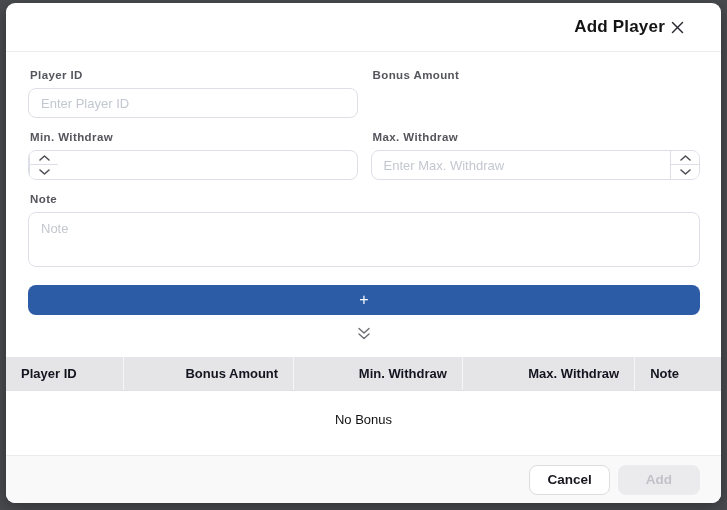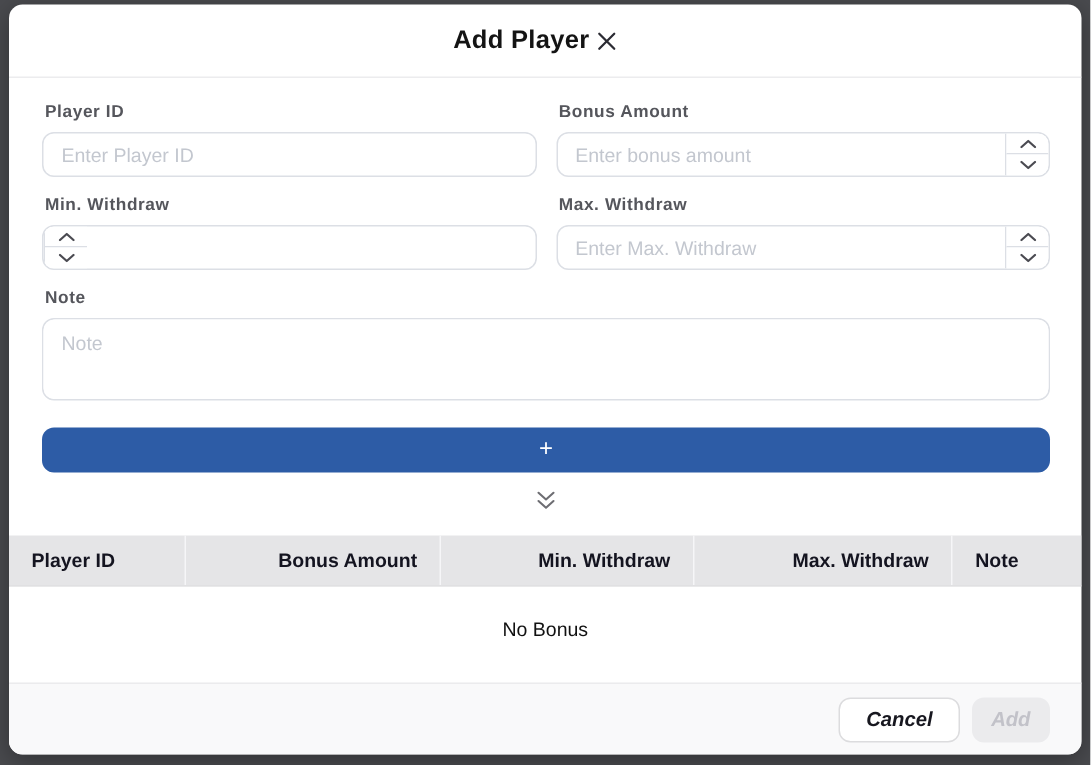--- a/index.html
+++ b/index.html
@@ -21,21 +21,21 @@
     flex-direction: column;
     overflow: hidden;
     box-shadow: 0 4px 18px rgba(0,0,0,.35);
   }
 
   
   .modal-header {
     flex: 0 0 49px;
     display: flex;
     align-items: center;
-    justify-content: center;
+    justify-content: flex-end;
     padding: 0 32px 0 24px;
     border-bottom: 1px solid #ececee;
   }
   .modal-title {
     font-size: 17px;
     font-weight: 700;
     color: #141414;
     letter-spacing: .2px;
   }
   .close-btn {
@@ -184,33 +184,32 @@
     gap: 8px;
     padding: 0 21px;
   }
   .btn {
     height: 30px;
     border-radius: 8px;
     font-size: 13.5px;
     font-weight: 700;
     font-family: "Liberation Sans", sans-serif;
     cursor: pointer;
-    font-style: italic;
   }
   .btn-cancel {
     background: #ffffff;
     border: 1px solid #dcdcde;
     color: #17171f;
     padding: 0 17px;
   }
   .btn-add-disabled {
     background: #ebebed;
     border: none;
     color: #c2c2c9;
-    padding: 0 13px;
+    padding: 0 28px;
     cursor: not-allowed;
   }
 
   svg { display: block; }
 </style>
 </head>
 <body>
 
 <div class="stage">
   <div class="modal">
@@ -232,39 +231,20 @@
 
         <div class="field">
           <label class="field-label">Player ID</label>
           <div class="input-wrap">
             <input type="text" placeholder="Enter Player ID" style="">
           </div>
         </div>
 
         <div class="field">
           <label class="field-label">Bonus Amount</label>
-          <div class="input-wrap">
-            <input type="text" placeholder="Enter bonus amount" style="">
-            <div class="spinner">
-              <button class="spin-btn up">
-                <span>
-                  <svg width="11" height="6" viewBox="0 0 11 6">
-                      <polyline points="1,5 5.5,1 10,5" fill="none" stroke="#4b4b52" stroke-width="1.5" stroke-linecap="round" stroke-linejoin="round"></polyline>
-                    </svg>
-                </span>
-              </button>
-              <button class="spin-btn">
-                <span>
-                  <svg width="11" height="6" viewBox="0 0 11 6">
-                      <polyline points="1,1 5.5,5 10,1" fill="none" stroke="#4b4b52" stroke-width="1.5" stroke-linecap="round" stroke-linejoin="round"></polyline>
-                    </svg>
-                </span>
-              </button>
-            </div>
-          </div>
         </div>
 
         <div class="field">
           <label class="field-label">Min. Withdraw</label>
           <div class="input-wrap">
             <div class="spinner">
               <button class="spin-btn up">
                 <span>
                   <svg width="11" height="6" viewBox="0 0 11 6">
                       <polyline points="1,5 5.5,1 10,5" fill="none" stroke="#4b4b52" stroke-width="1.5" stroke-linecap="round" stroke-linejoin="round"></polyline>

